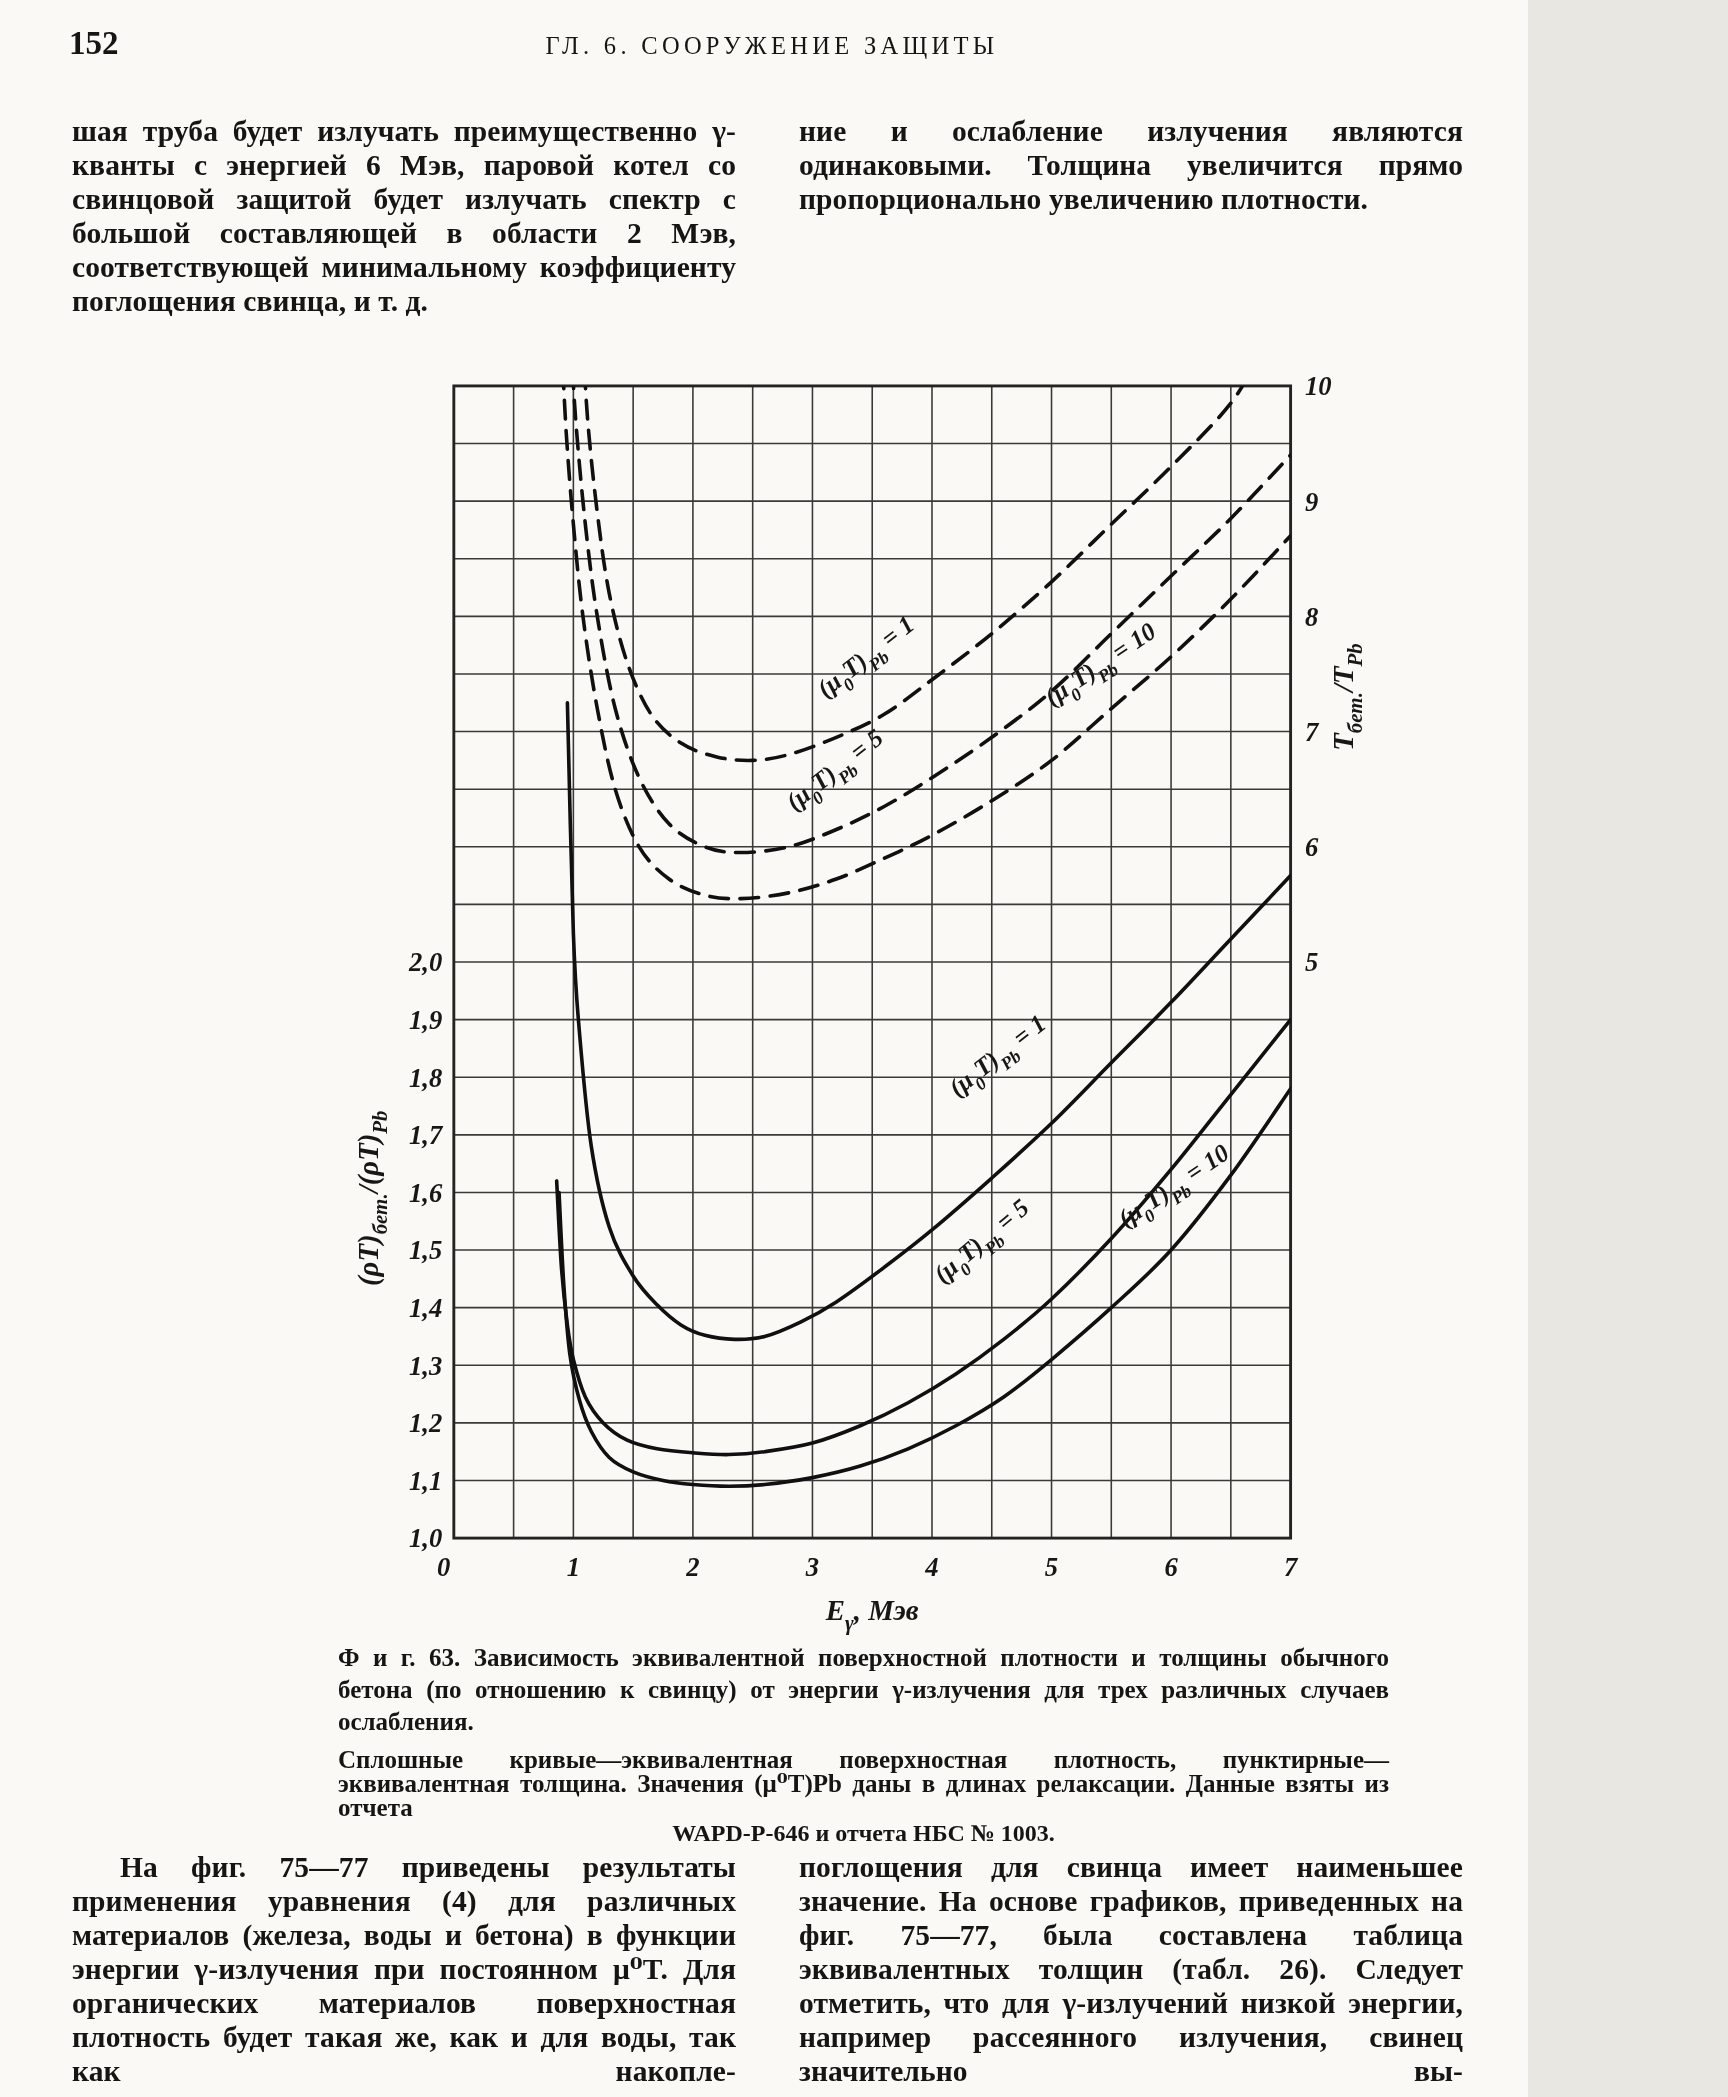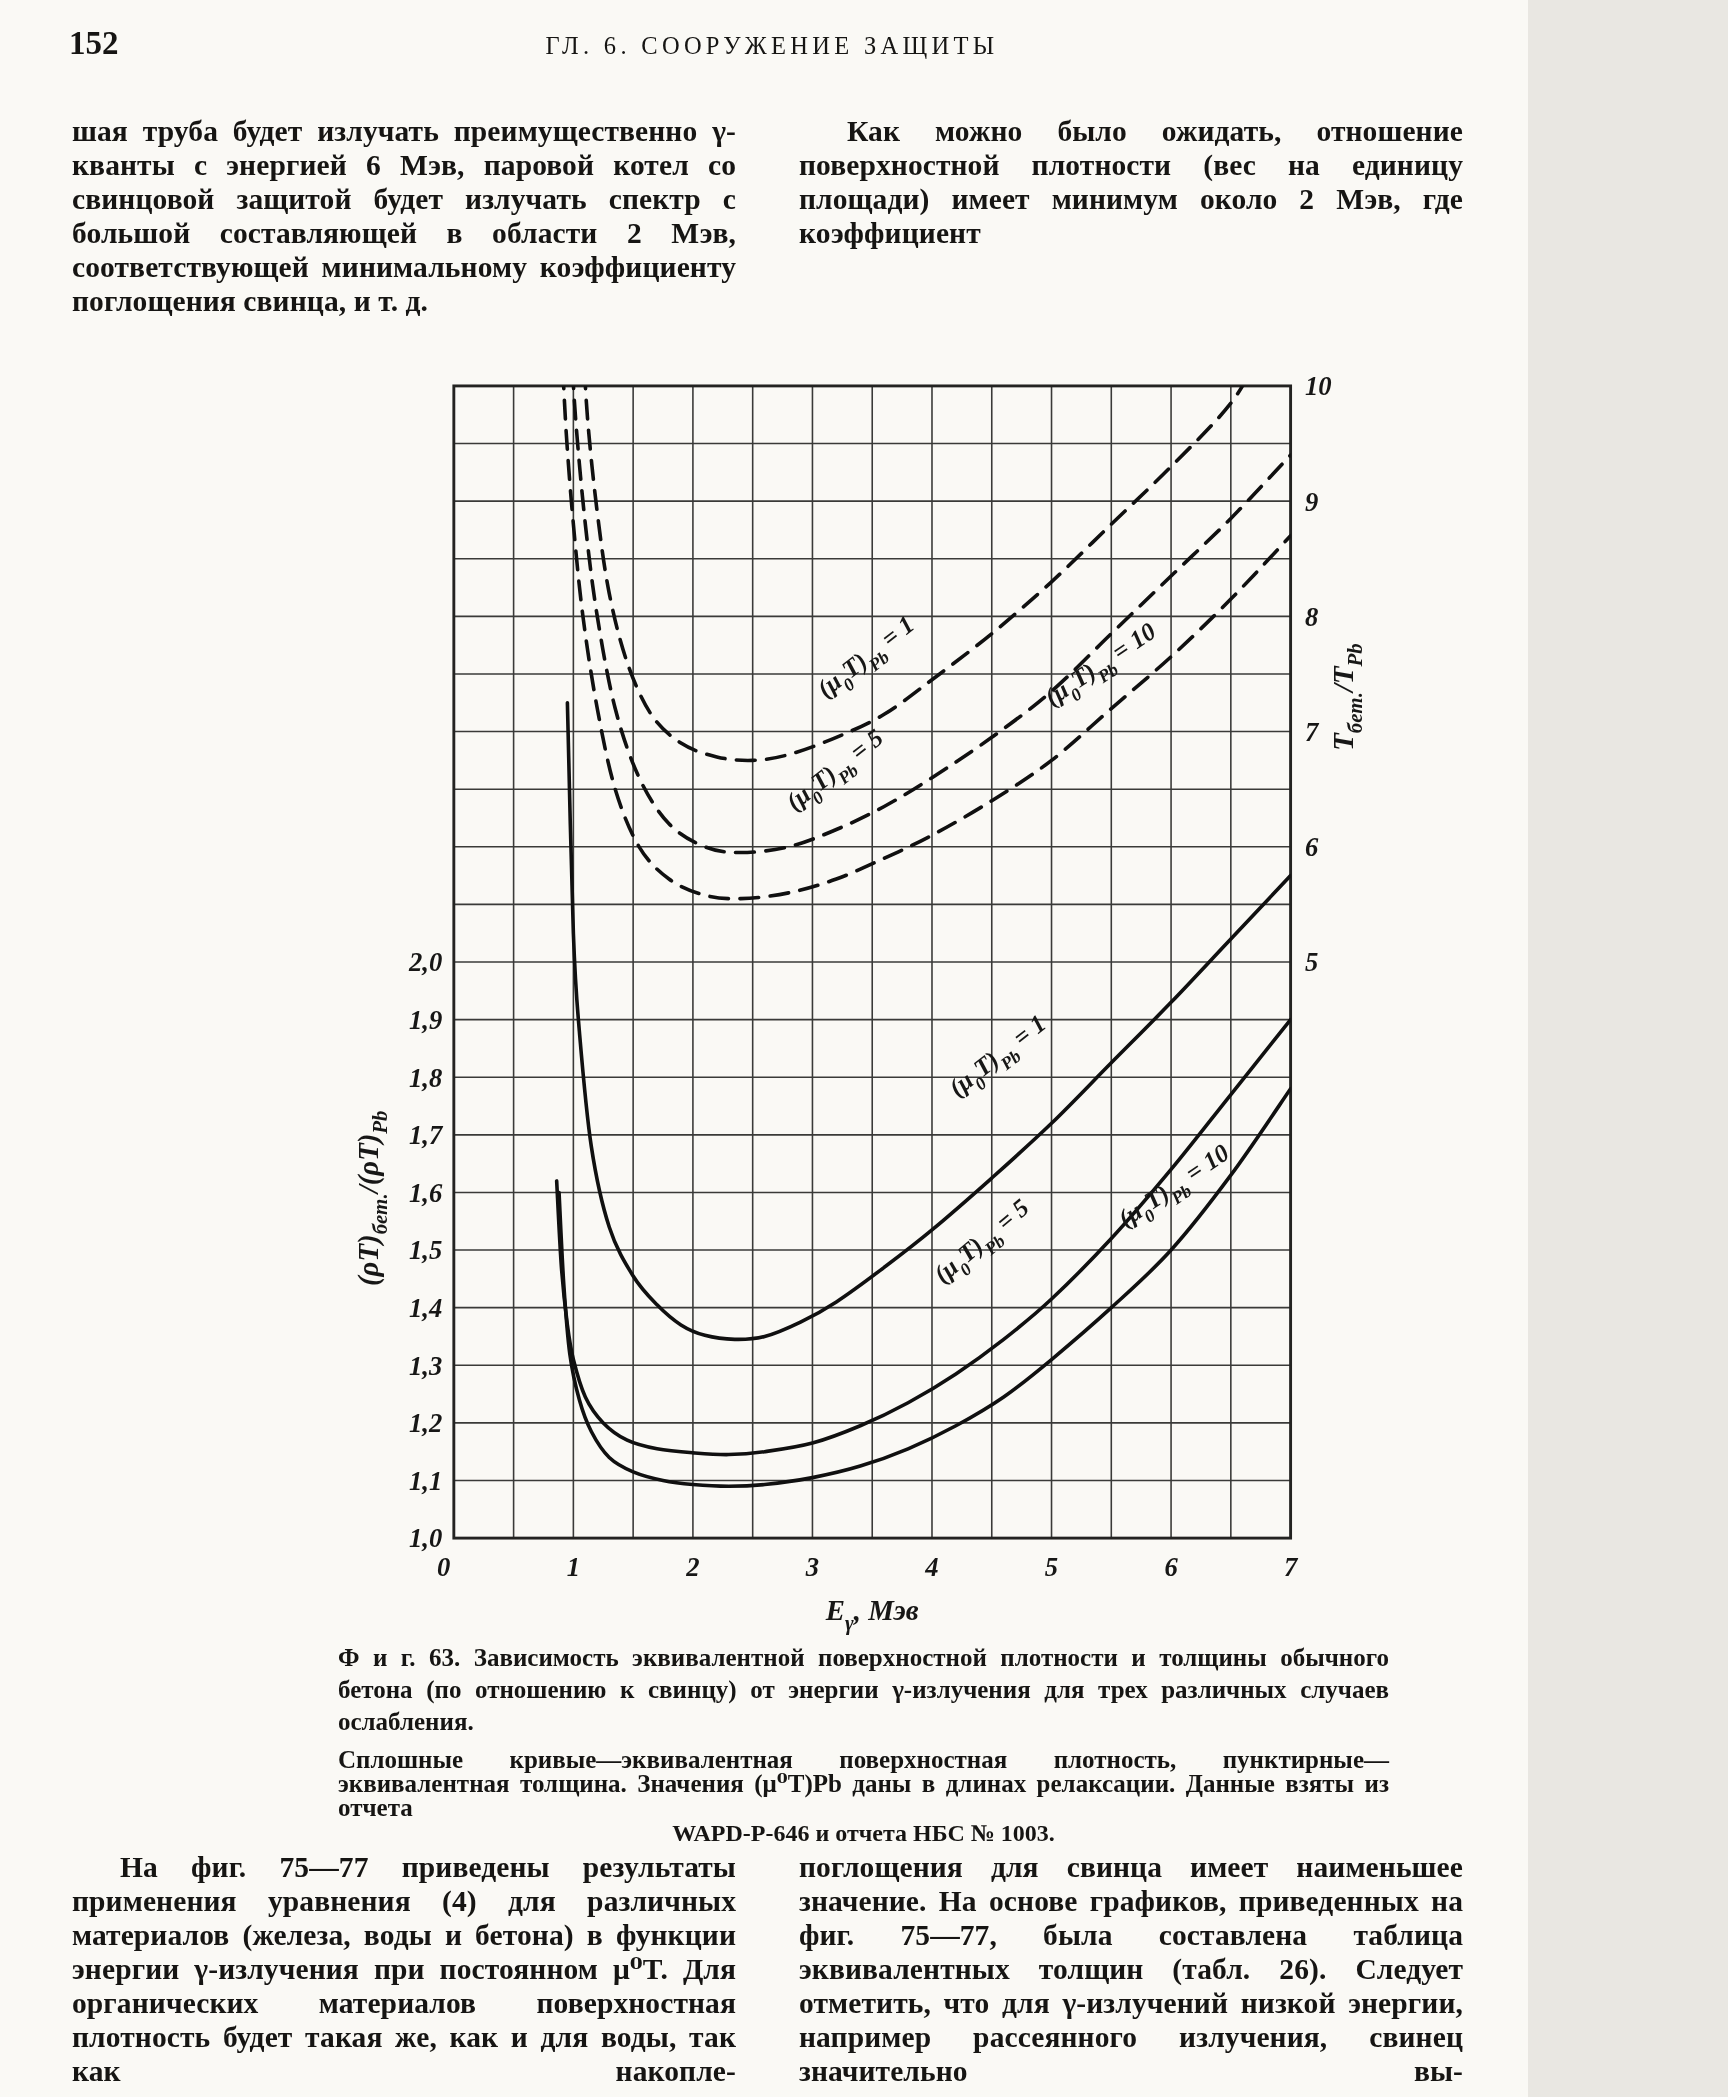--- a/index.html
+++ b/index.html
@@ -45,21 +45,21 @@
 <div class="page">
 
   <div class="pagenum">152</div>
   <div class="runhead">ГЛ. 6. СООРУЖЕНИЕ ЗАЩИТЫ</div>
 
   <section class="cols top">
     <div class="col">
       <p>шая труба будет излучать преимущественно γ-кванты с энергией 6 Мэв, паровой котел со свинцовой защитой будет излучать спектр с большой составляющей в области 2 Мэв, соответствующей минимальному коэффициенту поглощения свинца, и т. д.</p>
     </div>
     <div class="col">
-      <p class="ind cut">Как можно было ожидать, отношение поверхностной плотности (вес на единицу площади) имеет минимум около 2 Мэв, где коэффициент</p>
+      <p>ние и ослабление излучения являются одинаковыми. Толщина увеличится прямо пропорционально увеличению плотности.</p>
     </div>
   </section>
 
   <figure class="figure">
     <svg id="chart-svg" width="1109" height="1289" viewBox="0 0 1540 1790" xmlns="http://www.w3.org/2000/svg">
         <defs>
           <clipPath id="plotclip">
             <rect x="190" y="36" width="1162" height="1600"></rect>
           </clipPath>
         </defs>

